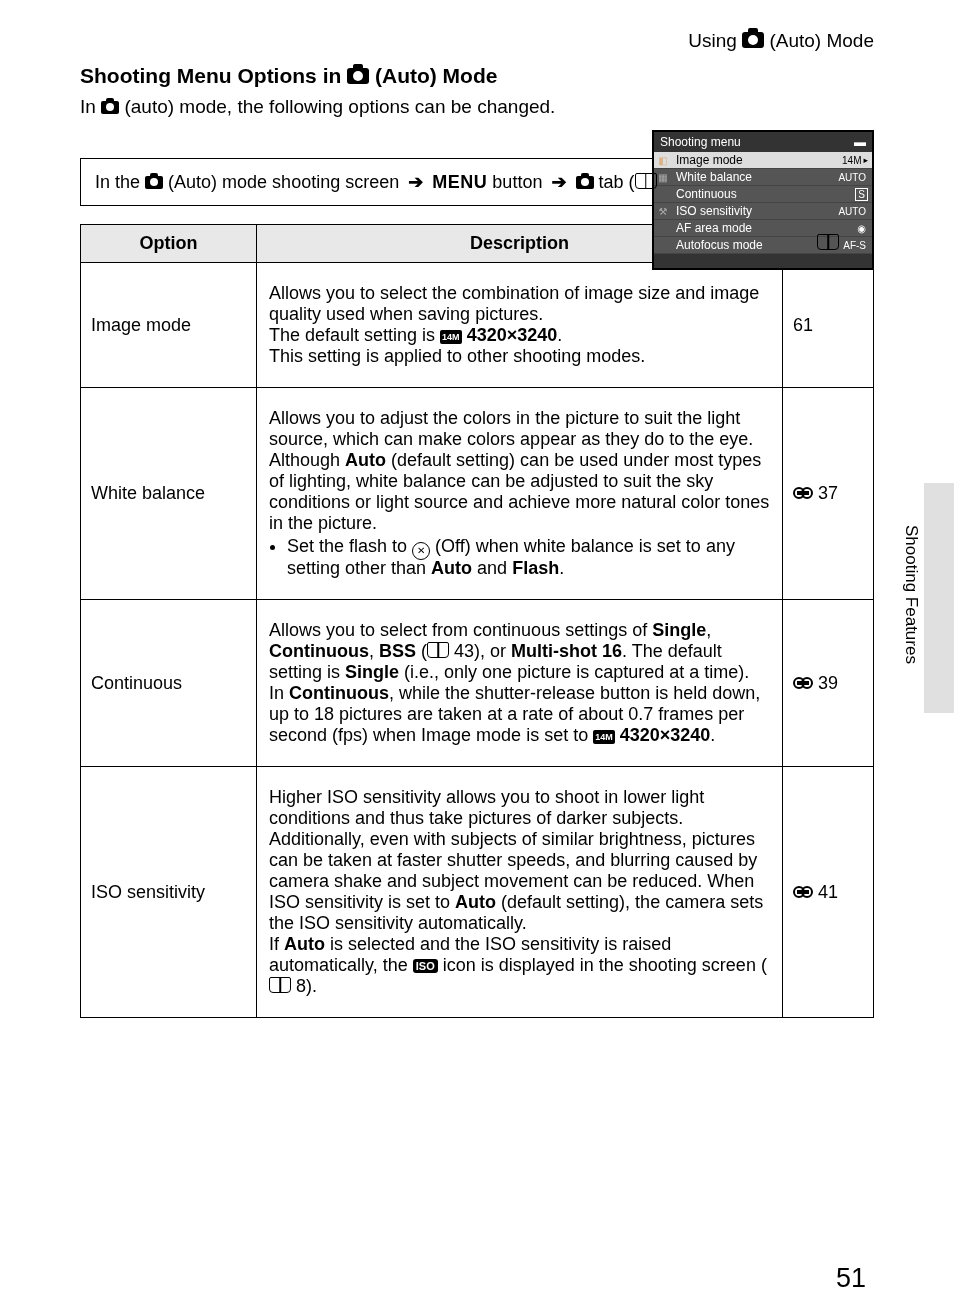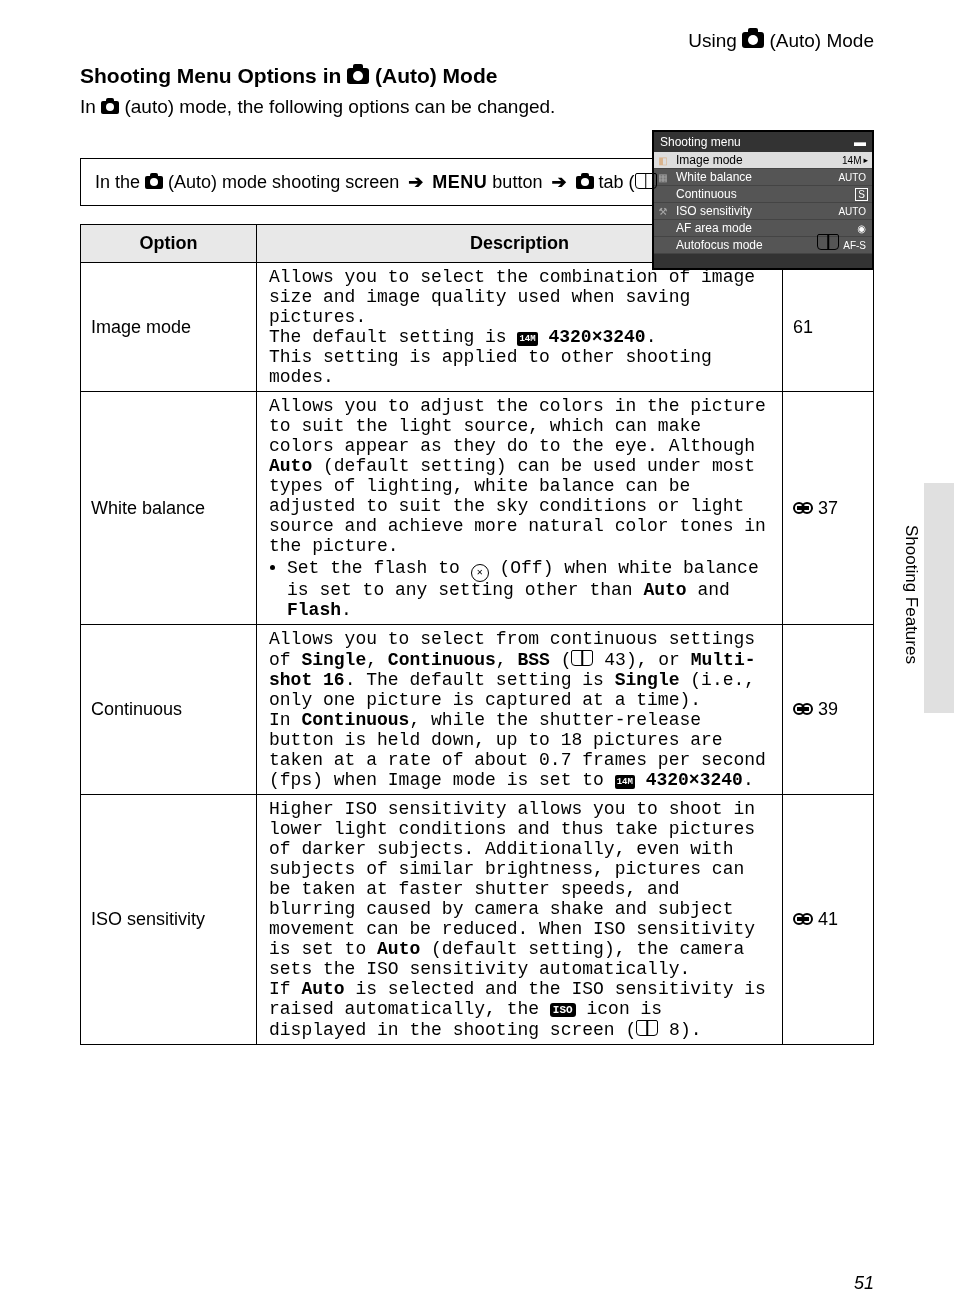--- a/index.html
+++ b/index.html
@@ -185,22 +185,21 @@
   }
   table.options th {
     background: #e8e8e8;
     font-weight: bold;
     text-align: center;
   }
   table.options td.opt {
     width: 155px;
   }
   table.options td.desc {
-    padding: 4px 12px;
-    font-family: Liberation Mono, monospace;
+    padding: 20px 12px;
   }
   table.options td.ref {
     width: 70px;
     white-space: nowrap;
   }
   .link-icon {
     display: inline-block;
     position: relative;
     width: 20px;
     height: 12px;
@@ -267,24 +266,23 @@
   }
   .side-label {
     position: absolute;
     right: 33px;
     top: 525px;
     writing-mode: vertical-rl;
     font-size: 17px;
   }
   .page-num {
     position: absolute;
-    right: 80px;
+    right: 88px;
     bottom: 20px;
-    font-size: 18px;
-    font-style: italic;
+    font-size: 27px;
   }
   ul.bullet {
     margin: 2px 0 0 0;
     padding-left: 18px;
   }
   ul.bullet li { margin: 0; }
 </style>
 </head>
 <body>
 

